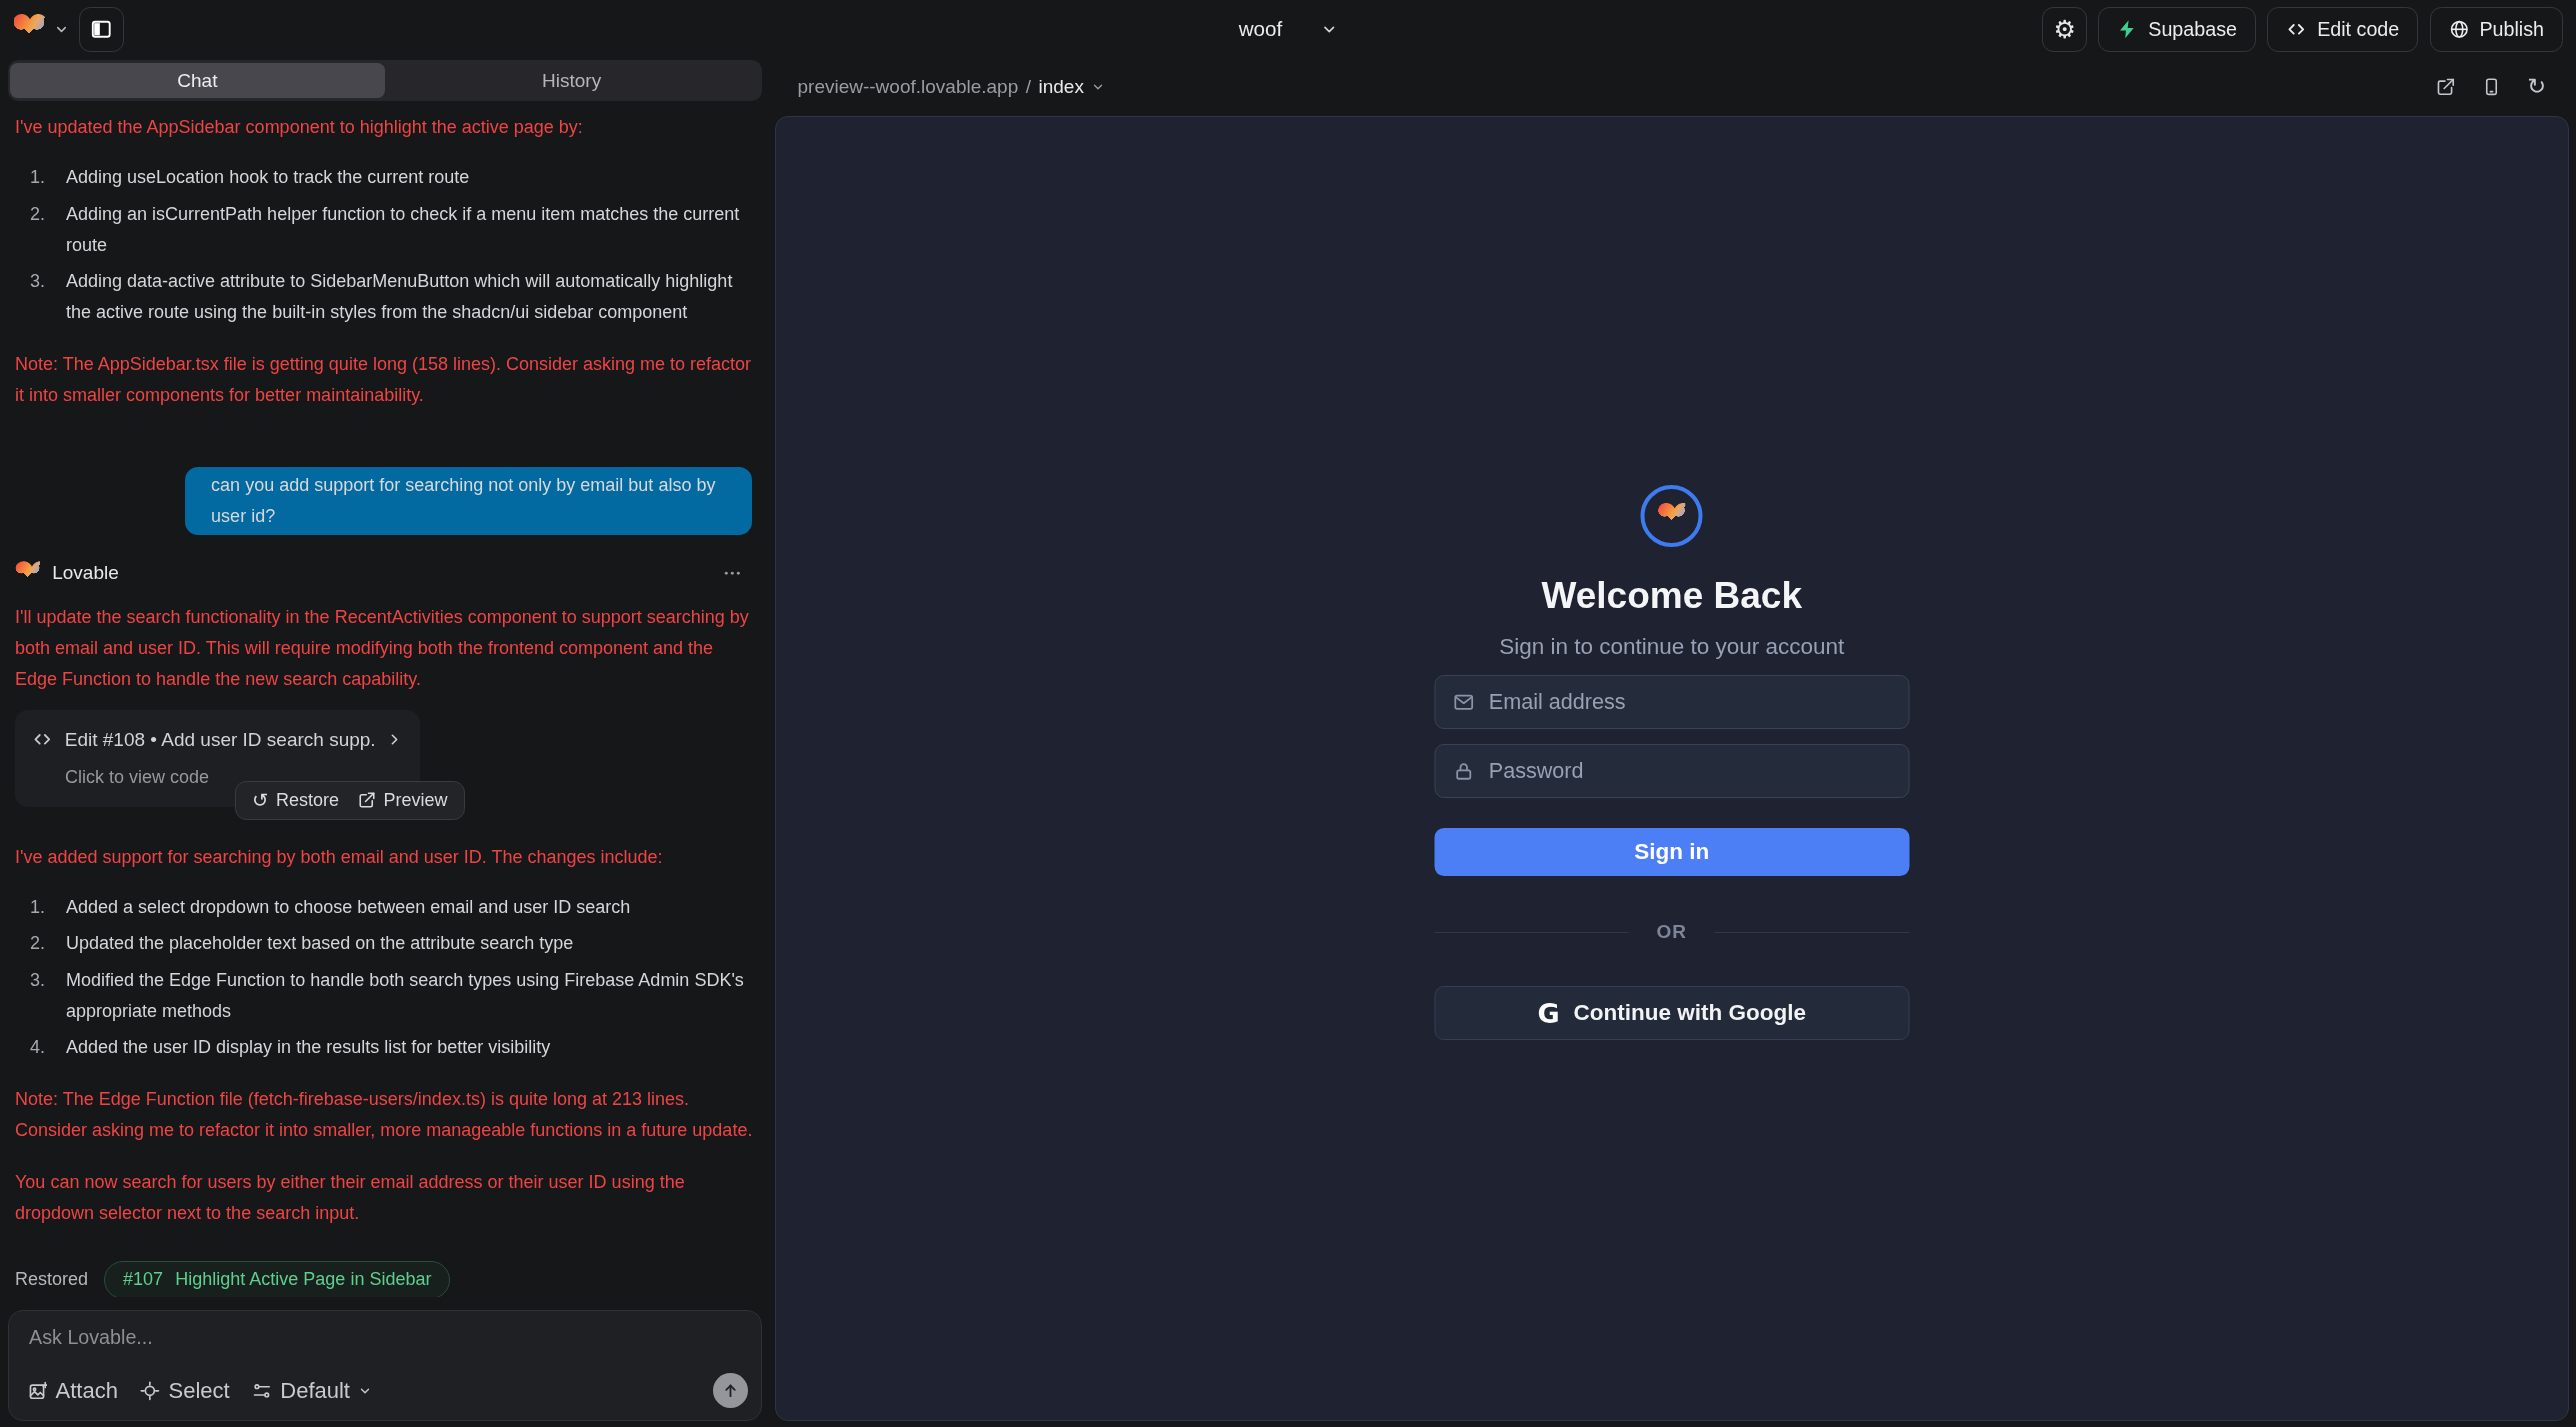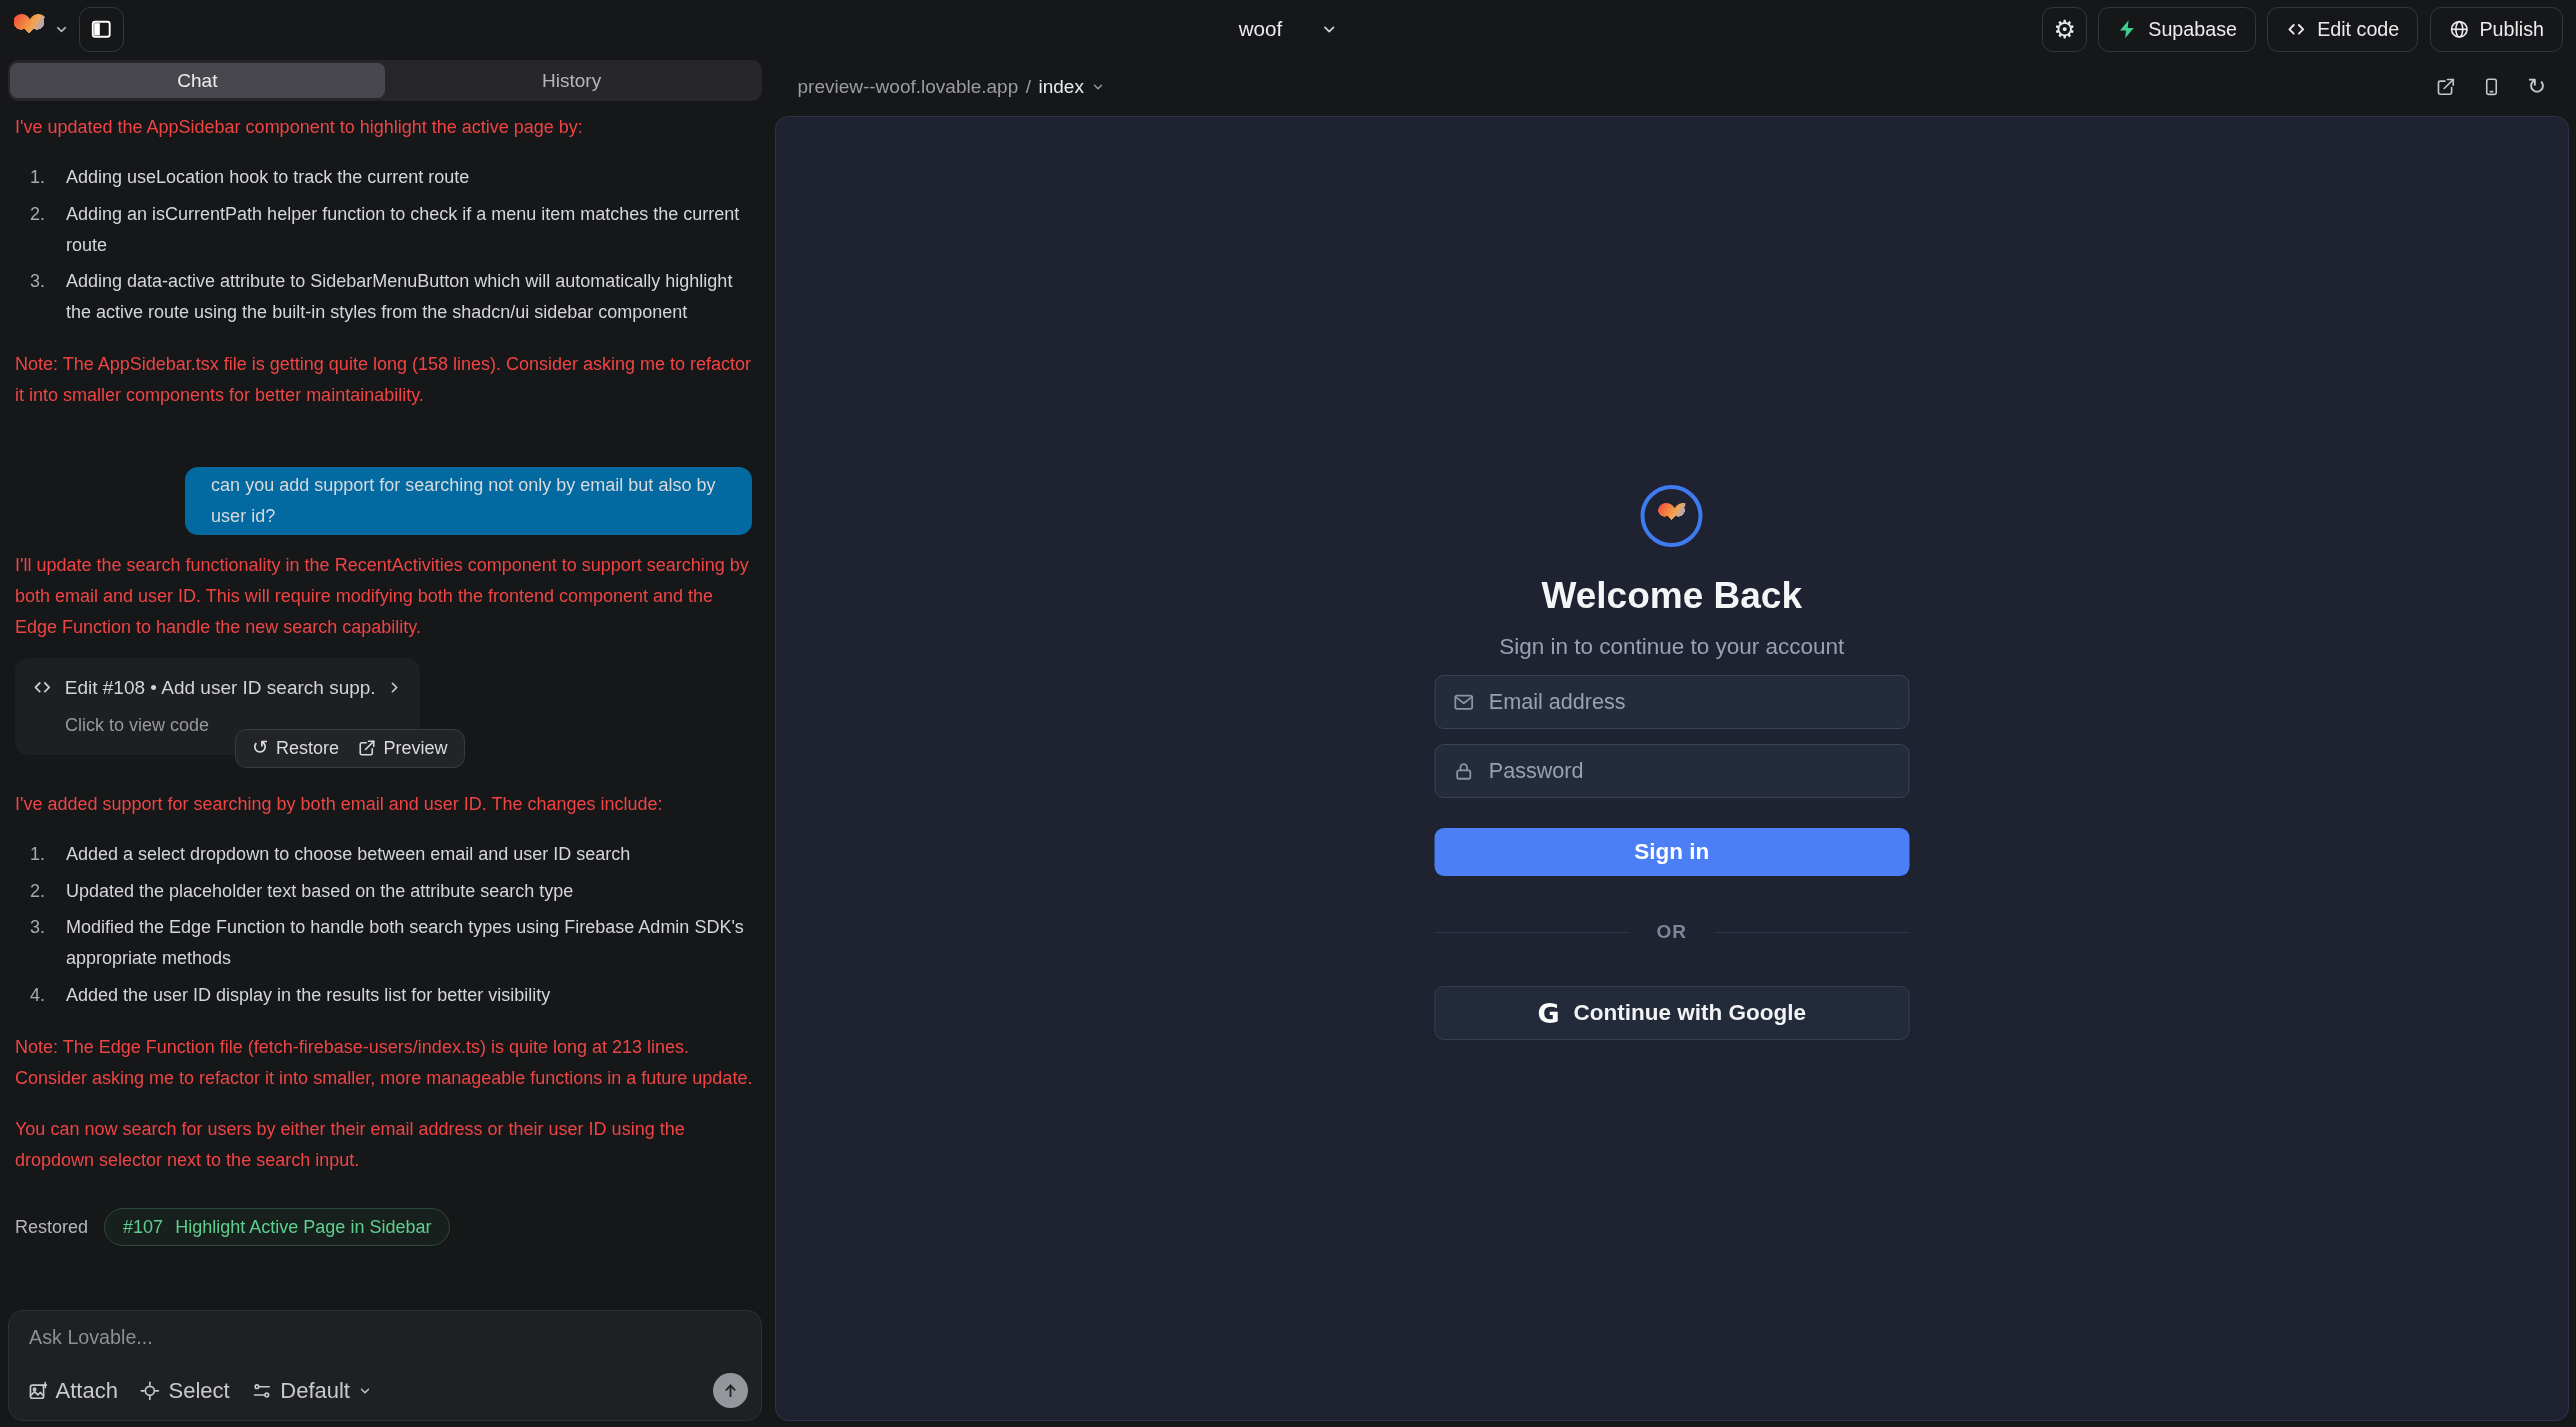--- a/index.html
+++ b/index.html
@@ -233,20 +233,29 @@
       <li>Adding data-active attribute to SidebarMenuButton which will automatically highlight the active route using the built-in styles from the shadcn/ui sidebar component</li>
     </ol>
     <p class="note">Note: The AppSidebar.tsx file is getting quite long (158 lines). Consider asking me to refactor it into smaller components for better maintainability.</p>
 
     <div class="user-row">
       <div class="user-bubble">
         <span>can you add support for searching not only by email but also by user id?</span>
       </div>
     </div>
 
+    <div class="assistant-head">
+      <span class="heart"></span>
+      <span class="assistant-name">Lovable</span>
+      <svg class="more-ico" width="20.6" height="20.6" viewBox="0 0 24 24" fill="#9b9ca0">
+          <circle cx="5" cy="12" r="1.7"></circle>
+          <circle cx="12" cy="12" r="1.7"></circle>
+          <circle cx="19" cy="12" r="1.7"></circle>
+        </svg>
+    </div>
 
     <p class="intro">I'll update the search functionality in the RecentActivities component to support searching by both email and user ID. This will require modifying both the frontend component and the Edge Function to handle the new search capability.</p>
 
     <div class="edit-wrap">
       <div class="edit-card">
         <div class="edit-card-row">
           <svg width="20.6" height="20.6" viewBox="0 0 24 24" fill="none" stroke="#c9cacd" stroke-width="2.1" stroke-linecap="round" stroke-linejoin="round">
               <polyline points="9 7 4 12 9 17"></polyline>
               <polyline points="15 7 20 12 15 17"></polyline>
             </svg>

